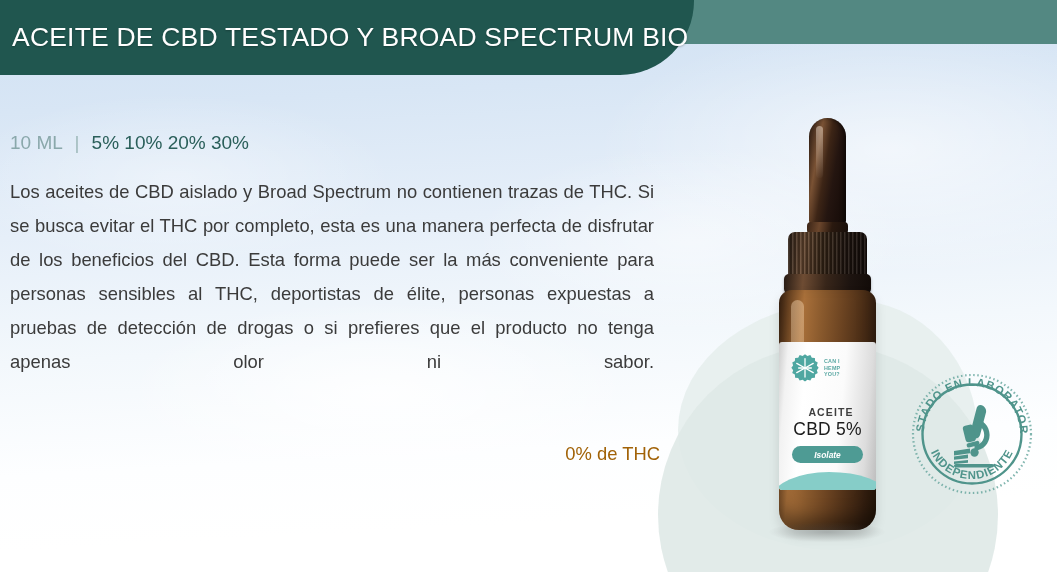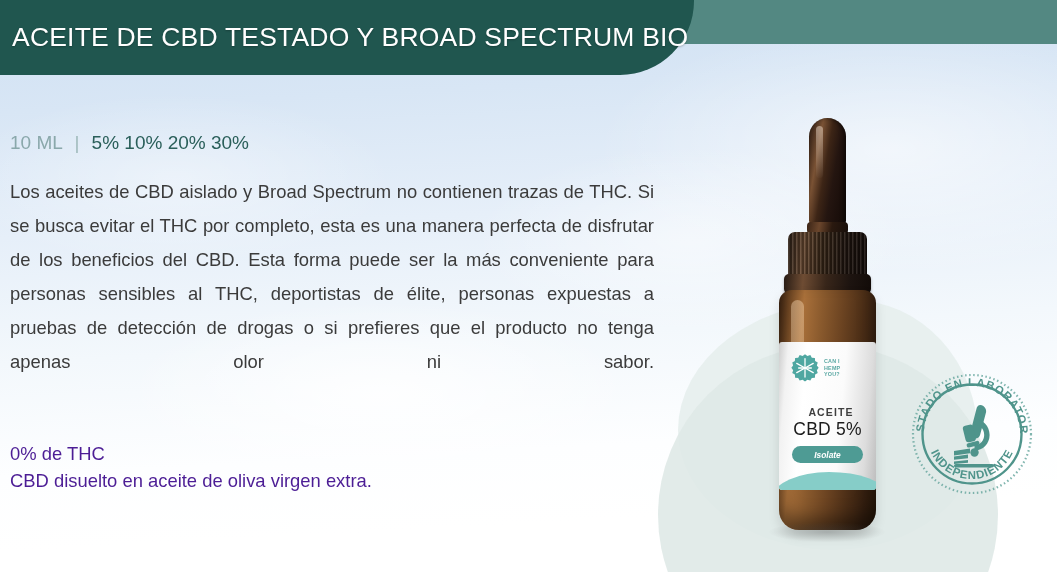--- a/index.html
+++ b/index.html
@@ -120,21 +120,22 @@
   .body-copy::after {
     content: "";
     display: inline-block;
     width: 100%;
   }
 
   .footnotes {
     margin-top: 27px;
     font-size: 18.4px;
     line-height: 27px;
-    color: #4c1d95;
+    color: #a16207;
+    text-align: right;
   }
 
   
   .bottle {
     position: absolute;
     left: 767px; top: 118px;
     width: 120px; height: 412px;
   }
 
   
@@ -322,21 +323,20 @@
     <div class="subtitle">
       <span class="vol">10 ML</span>
       <span class="sep">|</span>
       <span class="pct">5% 10% 20% 30%</span>
     </div>
 
     <div class="body-copy">Los aceites de CBD aislado y Broad Spectrum no contienen trazas de THC. Si se busca evitar el THC por completo, esta es una manera perfecta de disfrutar de los beneficios del CBD. Esta forma puede ser la más conveniente para personas sensibles al THC, deportistas de élite, personas expuestas a pruebas de detección de drogas o si prefieres que el producto no tenga apenas olor ni sabor.</div>
 
     <div class="footnotes">
       <div>0% de THC</div>
-      <div>CBD disuelto en aceite de oliva virgen extra.</div>
     </div>
   </div>
 
   <div class="bottle">
     <div class="bulb"></div>
     <div class="bulb-ring"></div>
     <div class="collar"></div>
     <div class="collar-lip"></div>
     <div class="glass"></div>
     <div class="glass-shine"></div>

